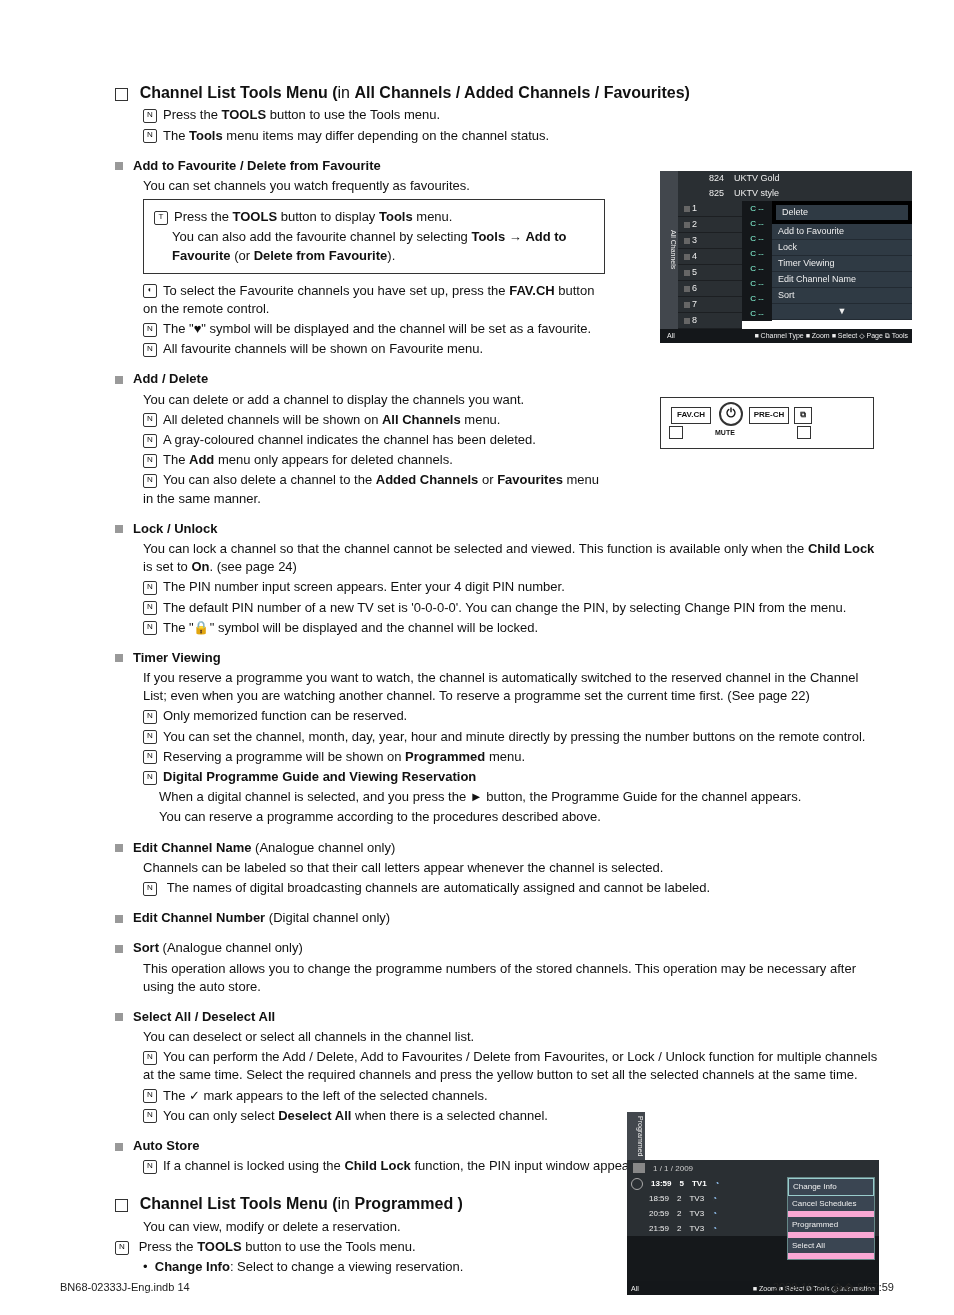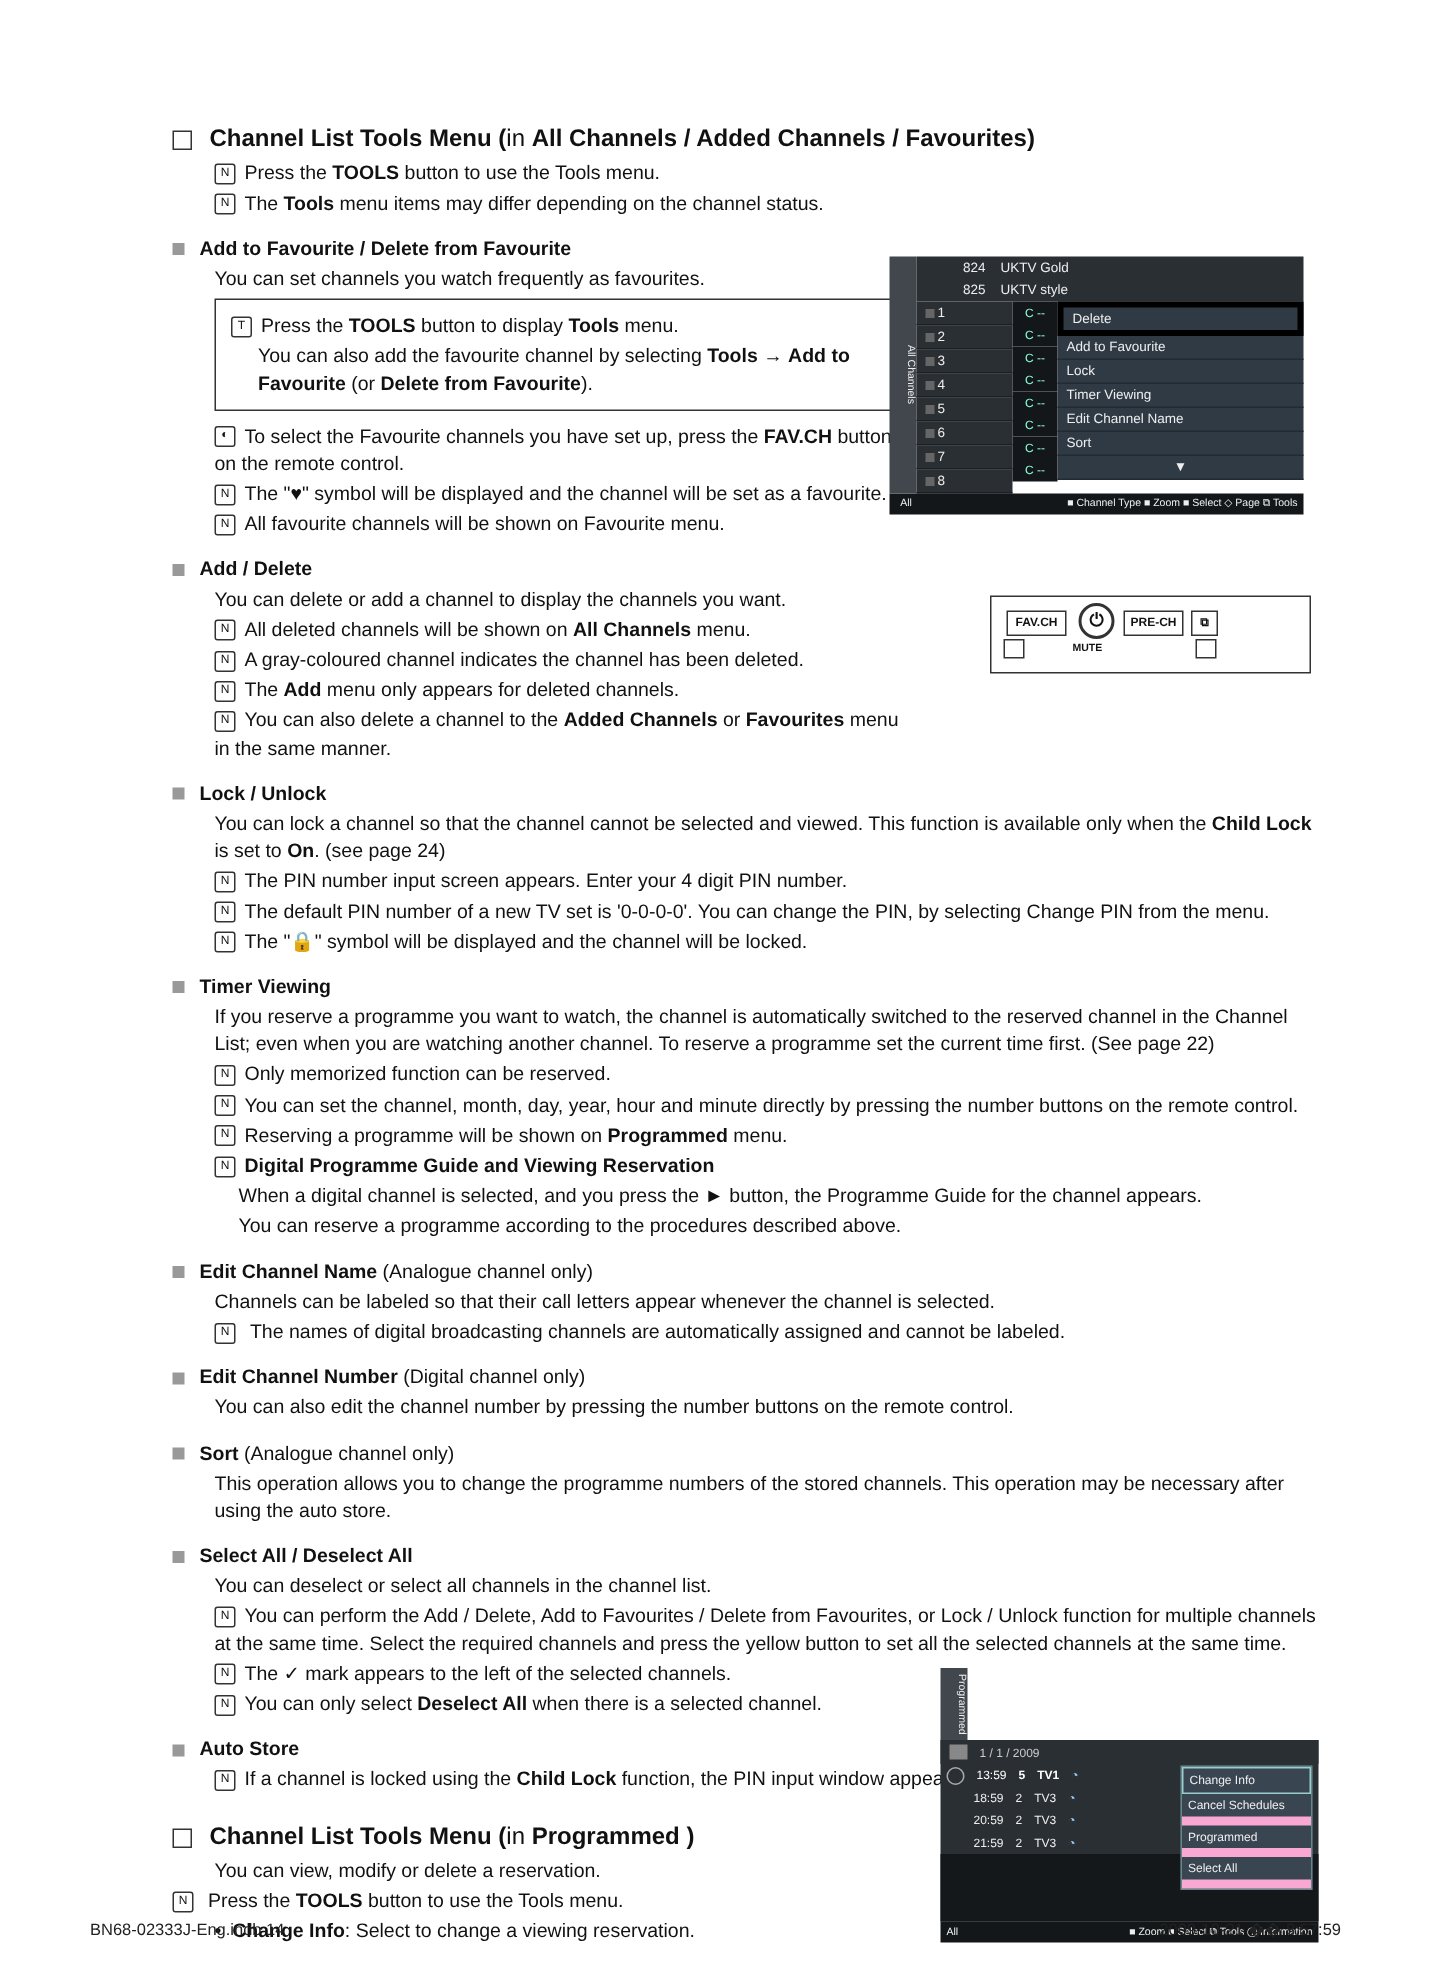--- a/index.html
+++ b/index.html
@@ -11,21 +11,21 @@
   .note-icon { display:inline-block; width:12px; height:12px; border:1px solid #333; border-radius:2px; margin-right:6px; vertical-align:middle; position:relative; font-size:8px; line-height:10px; text-align:center; }
   .remote-icon { display:inline-block; width:12px; height:12px; border:1px solid #333; border-radius:2px; margin-right:6px; vertical-align:middle; font-size:8px; line-height:10px; text-align:center; }
   .bullet-icon { display:inline-block; width:8px; height:8px; background:#999; margin-right:10px; vertical-align:middle; }
   .indent { margin-left: 28px; }
   .indent2 { margin-left: 44px; }
   p { margin: 2px 0; }
   .group { margin-top: 12px; }
   .sub { margin-top: 2px; }
   .footer-bar { position:absolute; top:1280px; left:0; width:954px; display:flex; justify-content:space-between; padding:0 60px; box-sizing:border-box; font-size:11px; color:#222; }
   
-  .osd1 { position:absolute; top:171px; left:593px; width:276px; font-size:9px; color:#eee; }
+  .osd1 { position:absolute; top:171px; left:660px; width:252px; font-size:9px; color:#eee; }
   .osd1 .panel-top { background:#2a2f33; }
   .osd1 .row { display:flex; align-items:center; height:15px; padding:0 6px; }
   .osd1 .sidebar { width:18px; background:#42474d; text-align:center; writing-mode:vertical-rl; font-size:7px; padding:4px 0; letter-spacing:0; }
   .osd1 .body { display:flex; flex:1; }
   .osd1 .col-nums { width:64px; }
   .osd1 .col-nums .row{ background:#2a2f33; border-bottom:1px solid #1c1f22;}
   .osd1 .col-label { width:30px; }
   .osd1 .col-label .row{ background:#14171a; color:#8fd; font-size:8px; justify-content:center;}
   .osd1 .col-popup { flex:1; }
   .osd1 .popup-row { background:#2f3a44; height:15px; border-bottom:1px solid #222a32; padding:0 6px; display:flex; align-items:center; font-size:9px; }
@@ -109,21 +109,20 @@
     </div>
 
     <div class="group">
       <p><span class="bullet-icon"></span><b>Edit Channel Name</b><span> (Analogue channel only)</span></p>
       <p class="indent">Channels can be labeled so that their call letters appear whenever the channel is selected.</p>
       <p class="indent"><span class="note-icon">N</span>&nbsp;<span>The names of digital broadcasting channels are automatically assigned and cannot be labeled.</span></p>
     </div>
 
     <div class="group">
       <p><span class="bullet-icon"></span><b>Edit Channel Number</b><span> (Digital channel only)</span></p>
-      <p class="indent">You can also edit the channel number by pressing the number buttons on the remote control.</p>
     </div>
 
     <div class="group">
       <p><span class="bullet-icon"></span><b>Sort</b><span> (Analogue channel only)</span></p>
       <p class="indent">This operation allows you to change the programme numbers of the stored channels. This operation may be necessary after using the auto store.</p>
     </div>
 
     <div class="group">
       <p><span class="bullet-icon"></span><b>Select All / Deselect All</b></p>
       <p class="indent">You can deselect or select all channels in the channel list.</p>
@@ -247,21 +246,21 @@
 <div class="osd2">
   <div class="body">
     <div class="sidebar">Programmed</div>
     <div class="main popup">
       <div class="hdr">
           <span style="display:inline-block;width:12px;height:10px;background:#888;margin-right:8px;"></span>
           <span class="date">1 / 1 / 2009</span>
         </div>
       <div style="display:flex; align-items:center; height:15px; font-size:8px; padding-left:4px;">
         <span style="display:inline-block;width:10px;height:10px;border:1px solid #aaa;border-radius:50%;margin-right:4px;"></span>
-        <span class="cell" style="font-weight:normal; color:#fff;">13:59</span>
+        <span class="cell" style="font-weight:bold; color:#fff;">13:59</span>
         <span class="cell" style="font-weight:bold; color:#fff;">5</span>
         <span class="cell" style="font-weight:bold; color:#fff;">TV1</span>
         <span class="cell" style="color:#9cf;">◔</span>
       </div>
       <div class="datarow" style="padding-left:18px;">
           <span class="cell">18:59</span>
           <span class="cell">2</span>
           <span class="cell">TV3</span>
           <span class="cell" style="color:#9cf;">◔</span>
         </div>

